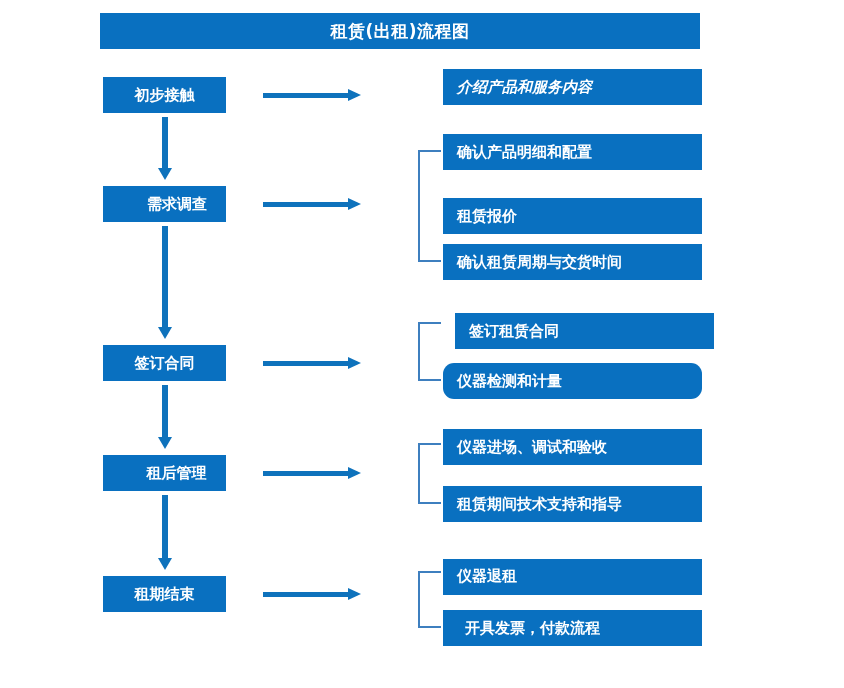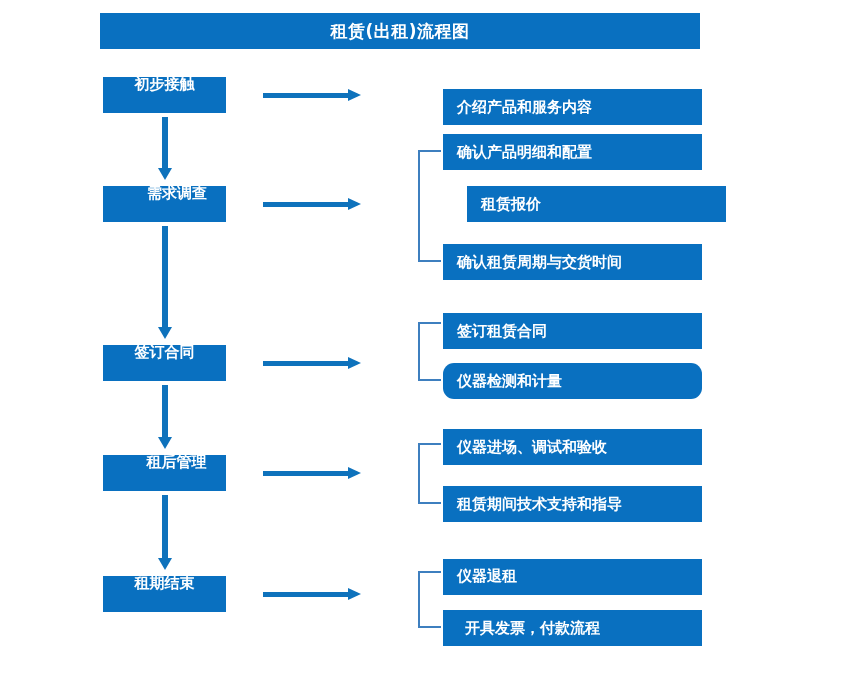--- a/index.html
+++ b/index.html
@@ -46,20 +46,21 @@
   }
 
   
   .stage-box {
     position: absolute;
     left: 103px;
     width: 123px;
     height: 36px;
     background: #0970C0;
     display: flex;
+    align-items: center;
     justify-content: center;
     box-sizing: border-box;
   }
   .stage-box .stage-text {
     color: #ffffff;
     font-size: 15px;
     font-weight: bold;
     white-space: nowrap;
     line-height: 1;
   }
@@ -207,33 +208,33 @@
         <span class="stage-text">签订合同</span>
       </div>
       <div class="stage-box" style="top: 455px; padding-left: 24px;">
         <span class="stage-text">租后管理</span>
       </div>
       <div class="stage-box" style="top: 576px;">
         <span class="stage-text">租期结束</span>
       </div>
     </div>
   <div id="layer-tasks">
-      <div class="task-box" style="top: 89px;">
+      <div class="task-box" style="top: 69px; font-style: italic;">
         <span class="task-text">介绍产品和服务内容</span>
       </div>
       <div class="task-box" style="top: 134px;">
         <span class="task-text">确认产品明细和配置</span>
       </div>
-      <div class="task-box" style="top: 186px; margin-left: 24px;">
+      <div class="task-box" style="top: 198px;">
         <span class="task-text">租赁报价</span>
       </div>
       <div class="task-box" style="top: 244px;">
         <span class="task-text">确认租赁周期与交货时间</span>
       </div>
-      <div class="task-box" style="top: 313px;">
+      <div class="task-box" style="top: 313px; margin-left: 12px;">
         <span class="task-text">签订租赁合同</span>
       </div>
       <div class="task-box" style="top: 363px; border-radius: 11px;">
         <span class="task-text">仪器检测和计量</span>
       </div>
       <div class="task-box" style="top: 423px; margin-top: 6px;">
         <span class="task-text">仪器进场、调试和验收</span>
       </div>
       <div class="task-box" style="top: 486px;">
         <span class="task-text">租赁期间技术支持和指导</span>

